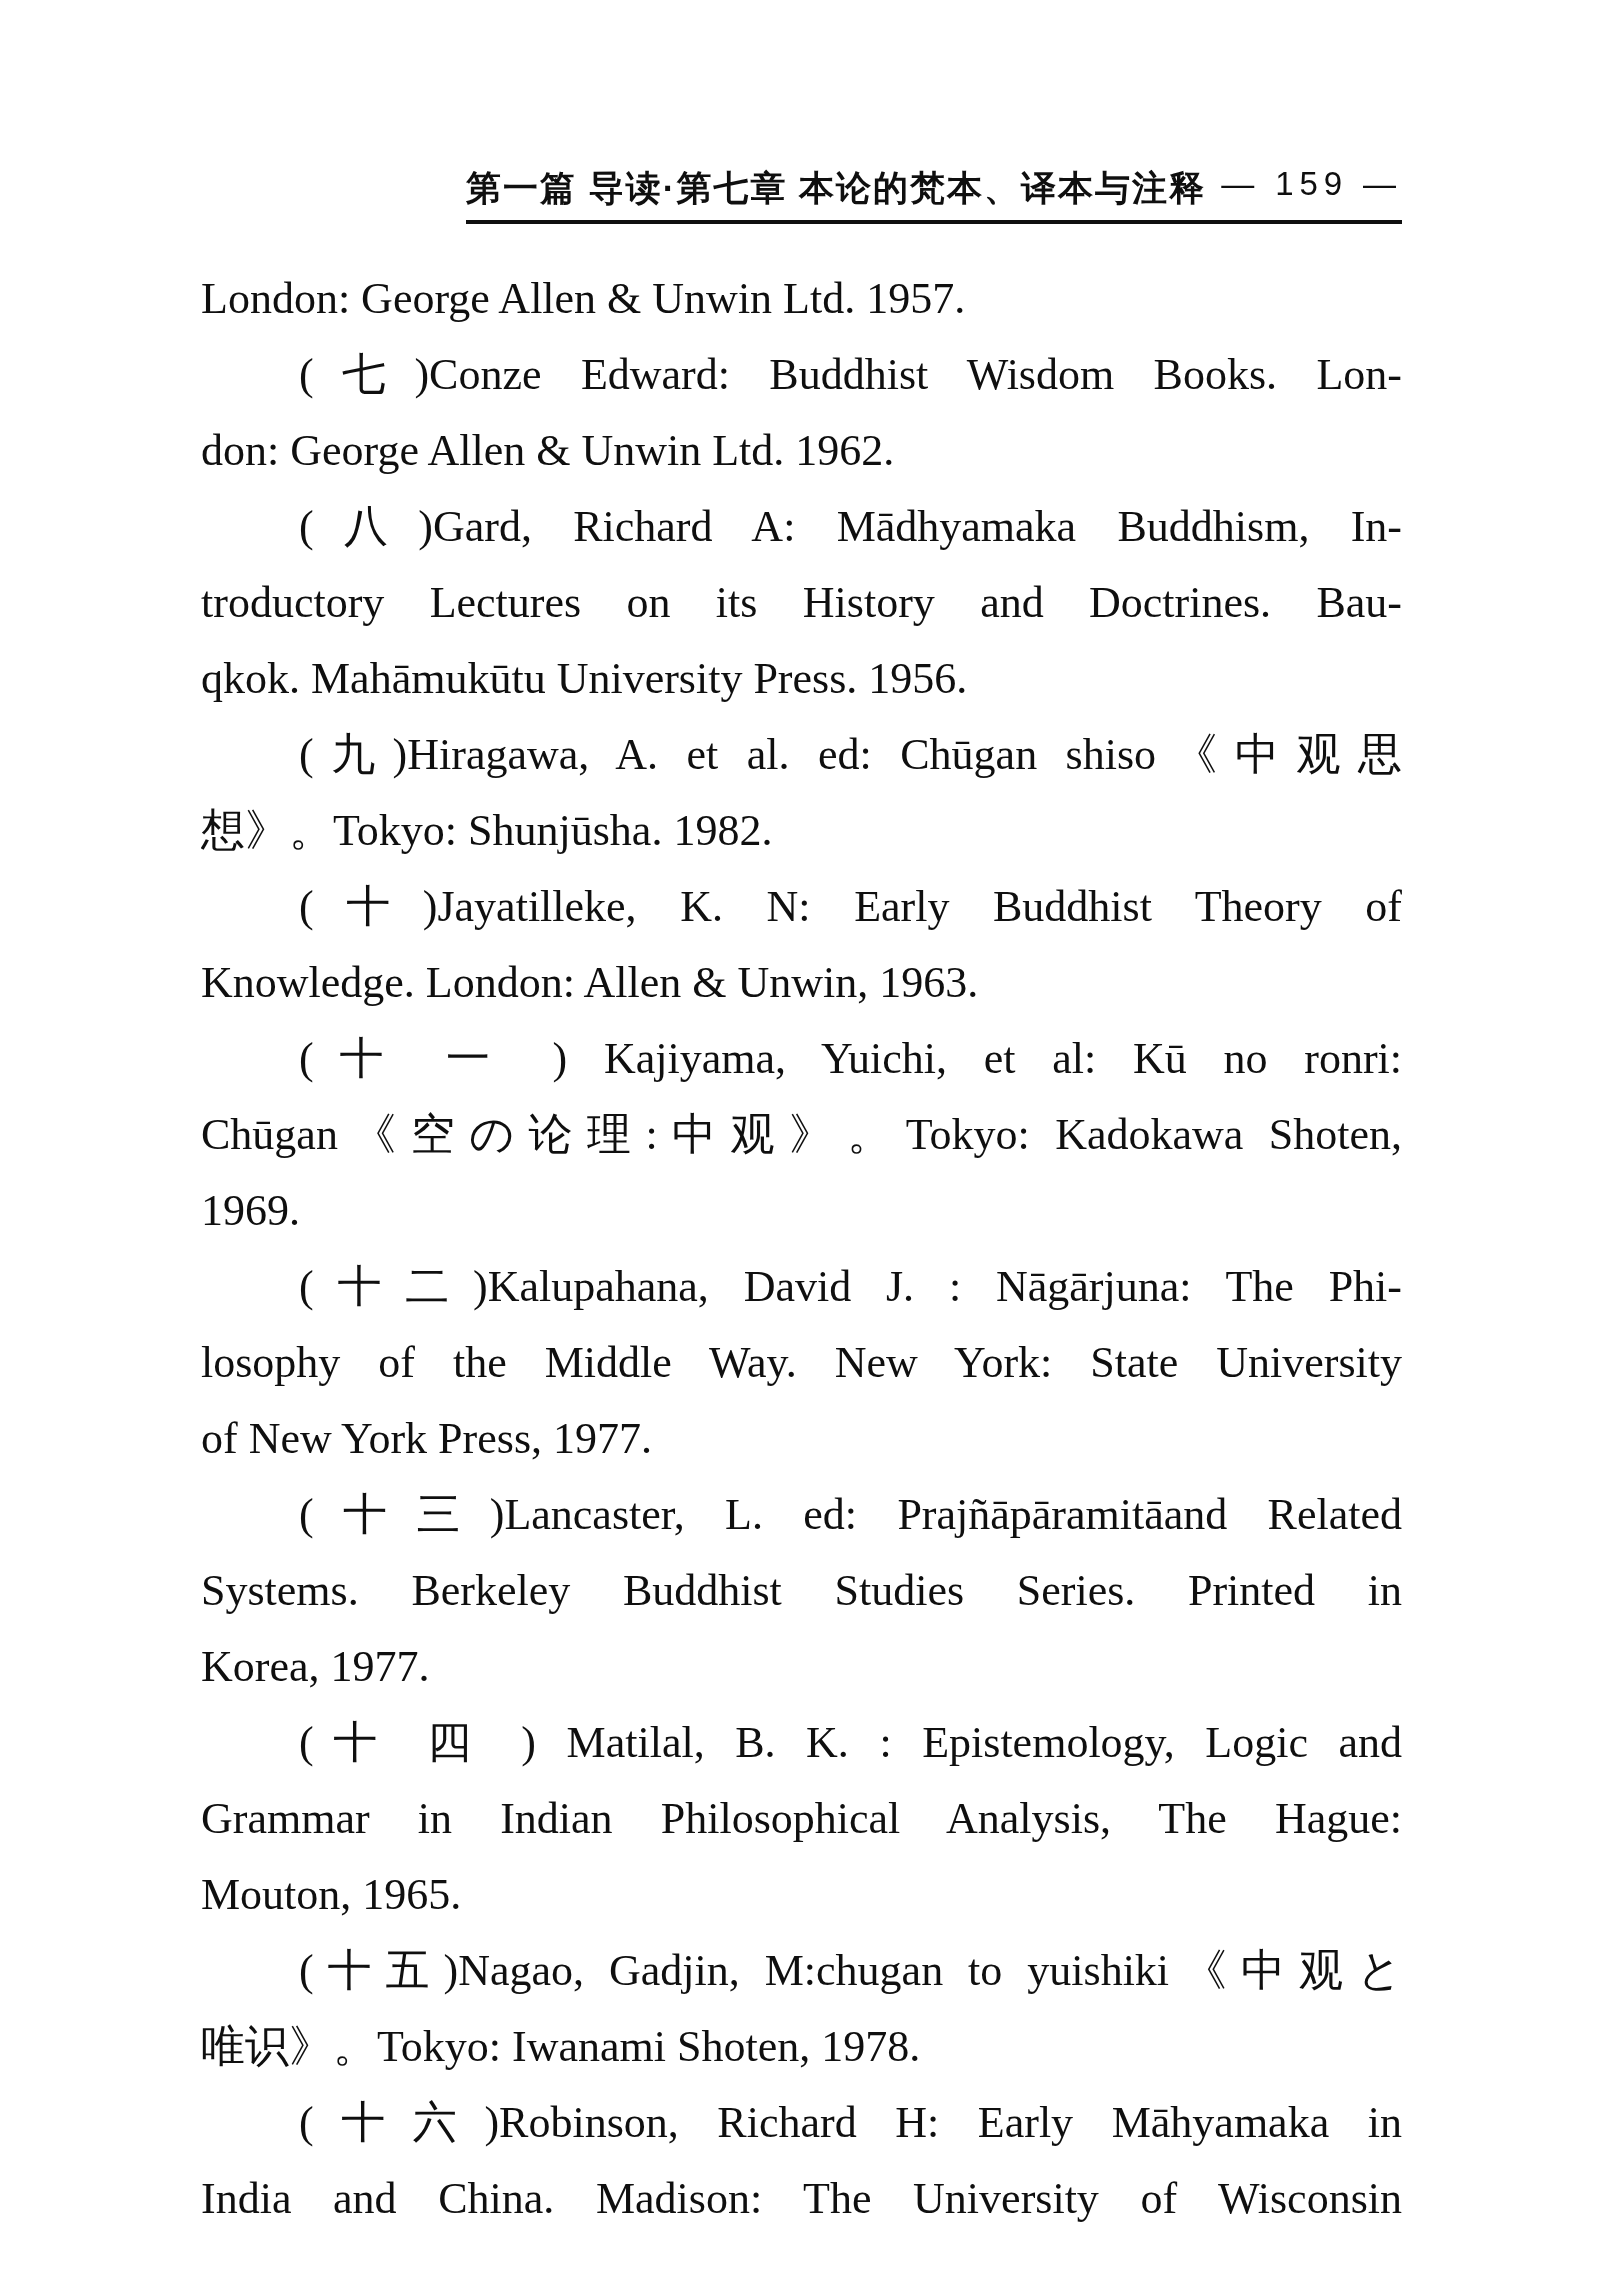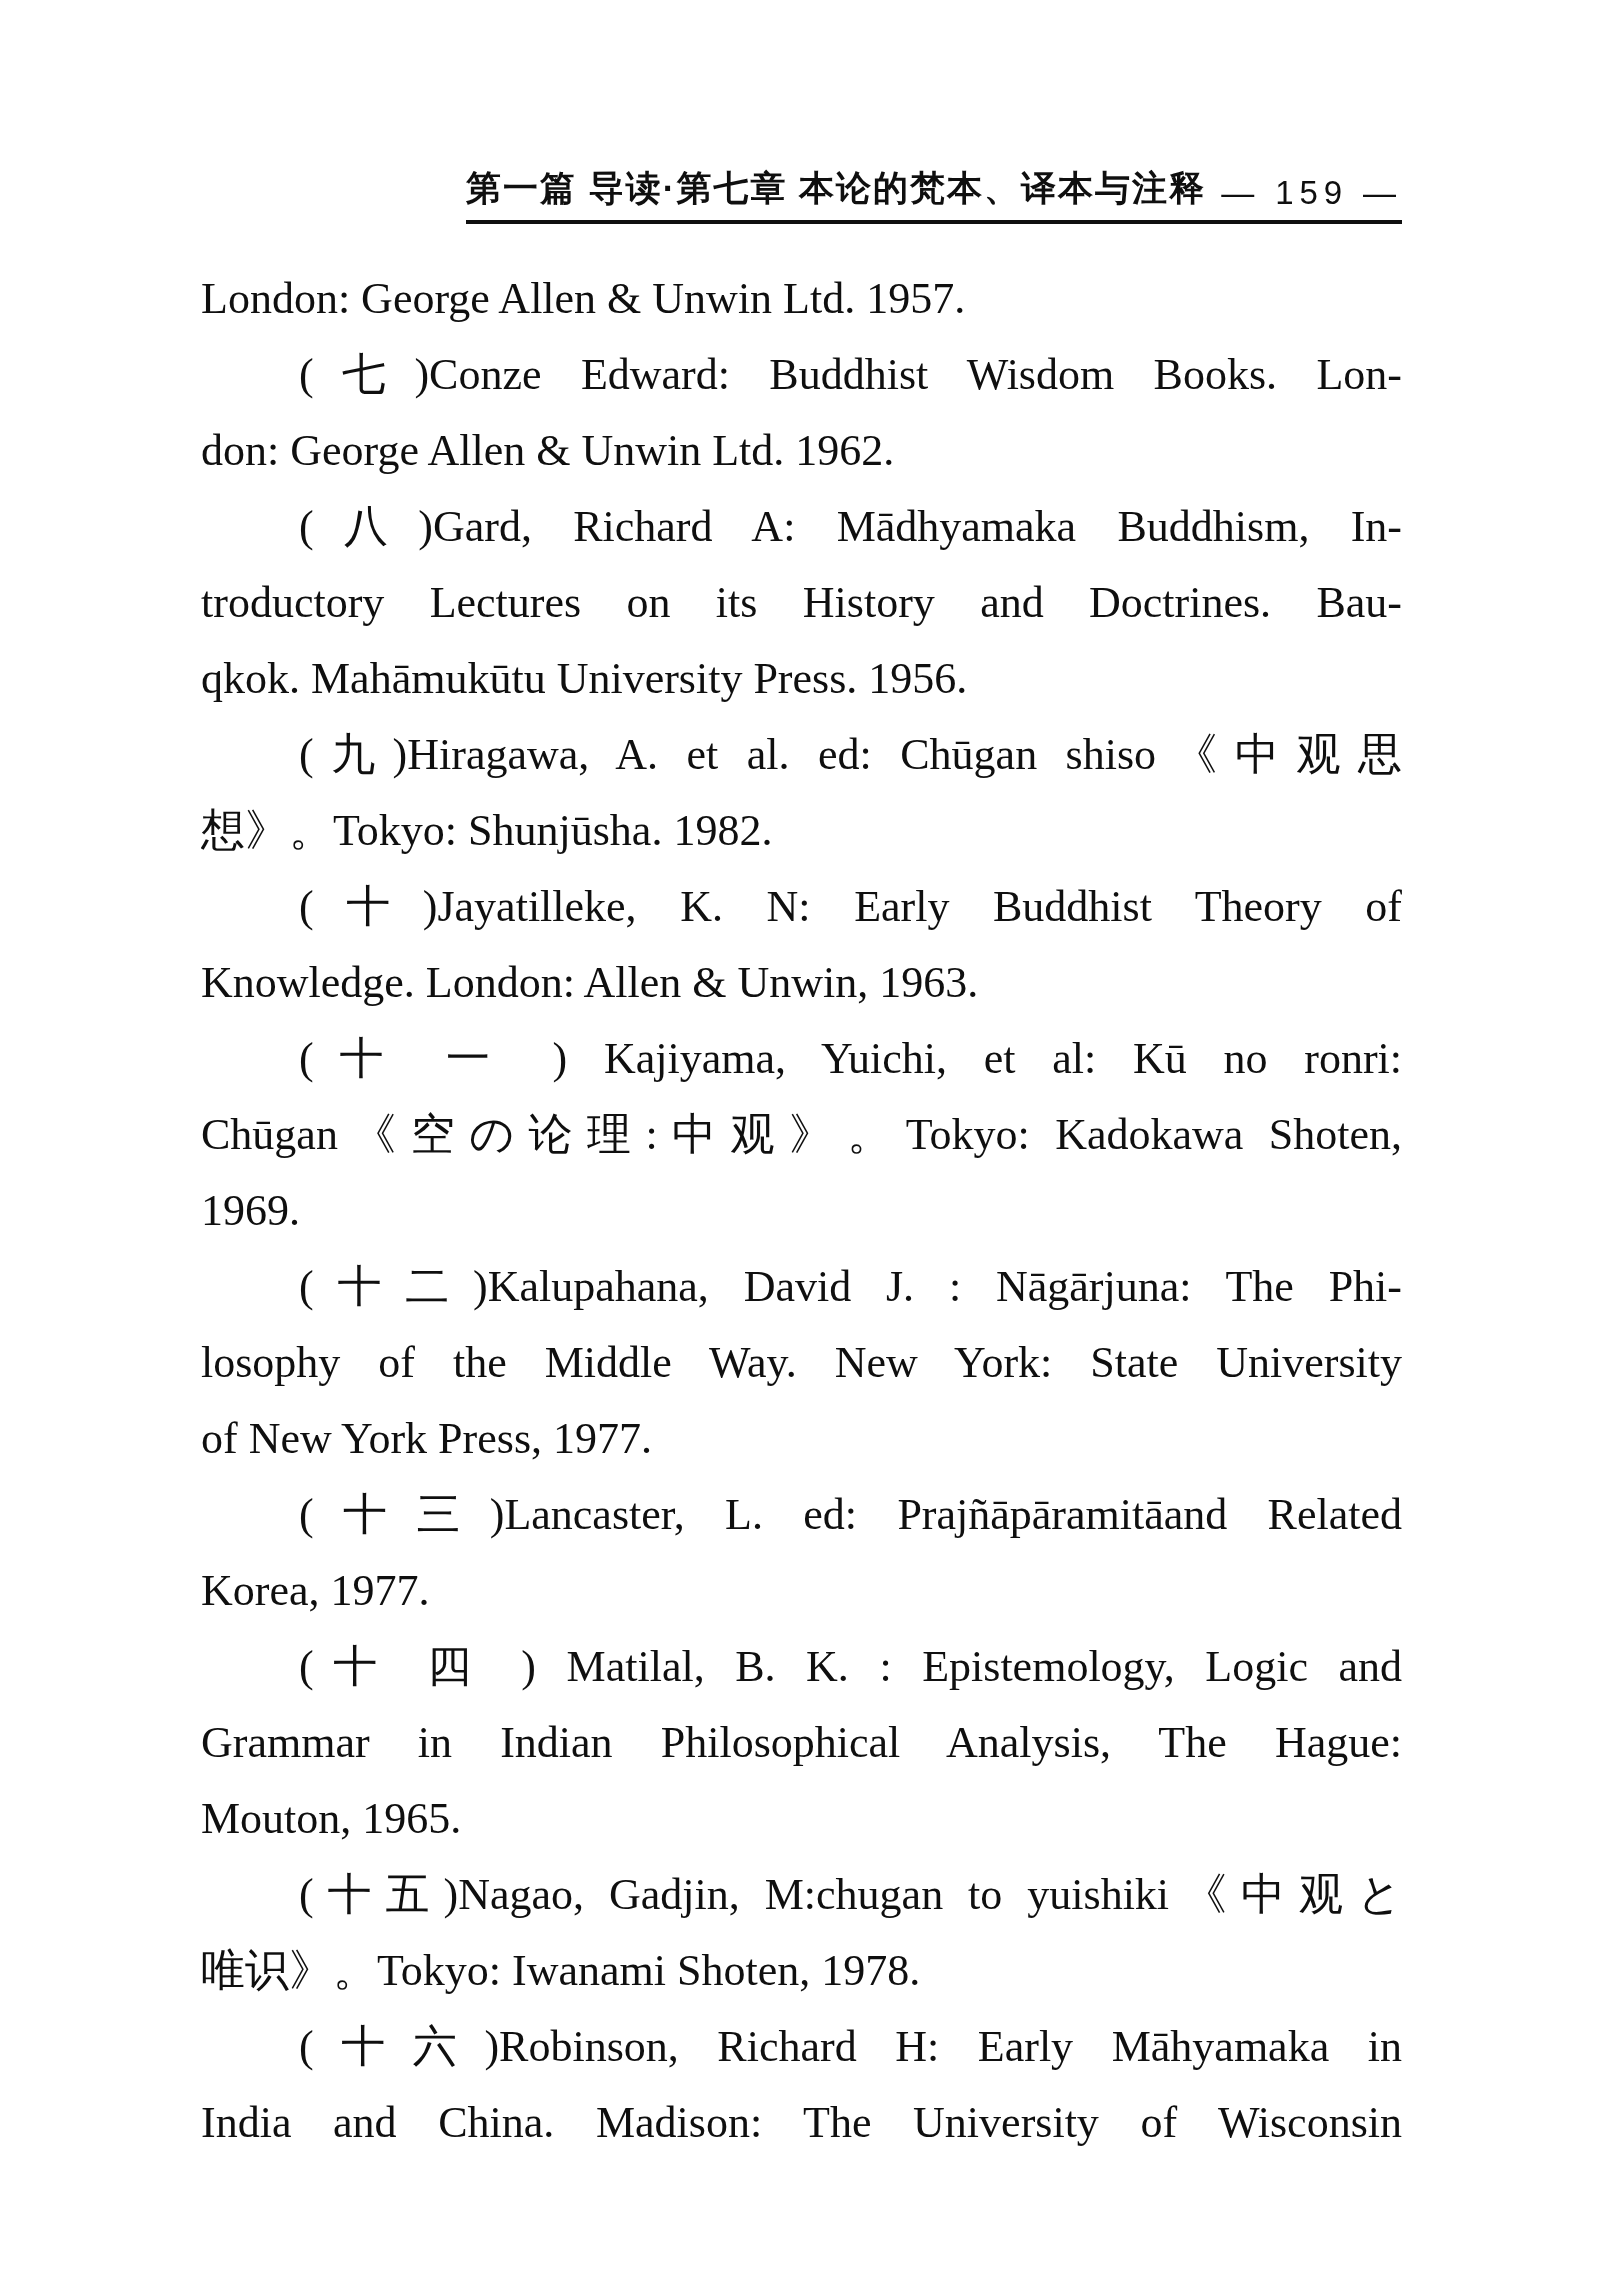--- a/index.html
+++ b/index.html
@@ -12,21 +12,21 @@
     font-family: "Liberation Serif", "DejaVu Serif", serif;
     overflow: hidden;
   }
   .running-header {
     position: absolute;
     left: 466px;
     top: 165px;
     width: 936px;
     display: flex;
     justify-content: space-between;
-    align-items: flex-end;
+    align-items: flex-start;
     border-bottom: 4.9px solid #101010;
     padding-bottom: 7.8px;
   }
   .header-title {
     font-family: "Liberation Sans", "DejaVu Sans", sans-serif;
     font-weight: bold;
     font-size: 35px;
     letter-spacing: 2px;
     white-space: nowrap;
   }
@@ -78,20 +78,21 @@
       <div class="line">想》。Tokyo: Shunjūsha. 1982.</div>
       <div class="line justify indent">(十)Jayatilleke, K. N: Early Buddhist Theory of</div>
       <div class="line">Knowledge. London: Allen &amp; Unwin, 1963.</div>
       <div class="line justify indent">(十 一 ) Kajiyama, Yuichi, et al: Kū no ronri:</div>
       <div class="line justify">Chūgan《空の论理:中观》。Tokyo: Kadokawa Shoten,</div>
       <div class="line">1969.</div>
       <div class="line justify indent">(十二)Kalupahana, David J. : Nāgārjuna: The Phi-</div>
       <div class="line justify">losophy of the Middle Way. New York: State University</div>
       <div class="line">of New York Press, 1977.</div>
       <div class="line justify indent">(十三)Lancaster, L. ed: Prajñāpāramitāand Related</div>
+      <div class="line justify">Systems. Berkeley Buddhist Studies Series. Printed in</div>
       <div class="line">Korea, 1977.</div>
       <div class="line justify indent">(十 四 ) Matilal, B. K. : Epistemology, Logic and</div>
       <div class="line justify">Grammar in Indian Philosophical Analysis, The Hague:</div>
       <div class="line">Mouton, 1965.</div>
       <div class="line justify indent">(十五)Nagao, Gadjin, M:chugan to yuishiki《中观と</div>
       <div class="line">唯识》。Tokyo: Iwanami Shoten, 1978.</div>
       <div class="line justify indent">(十六)Robinson, Richard H: Early Māhyamaka in</div>
       <div class="line justify">India and China. Madison: The University of Wisconsin</div>
     </div>
 </div>

